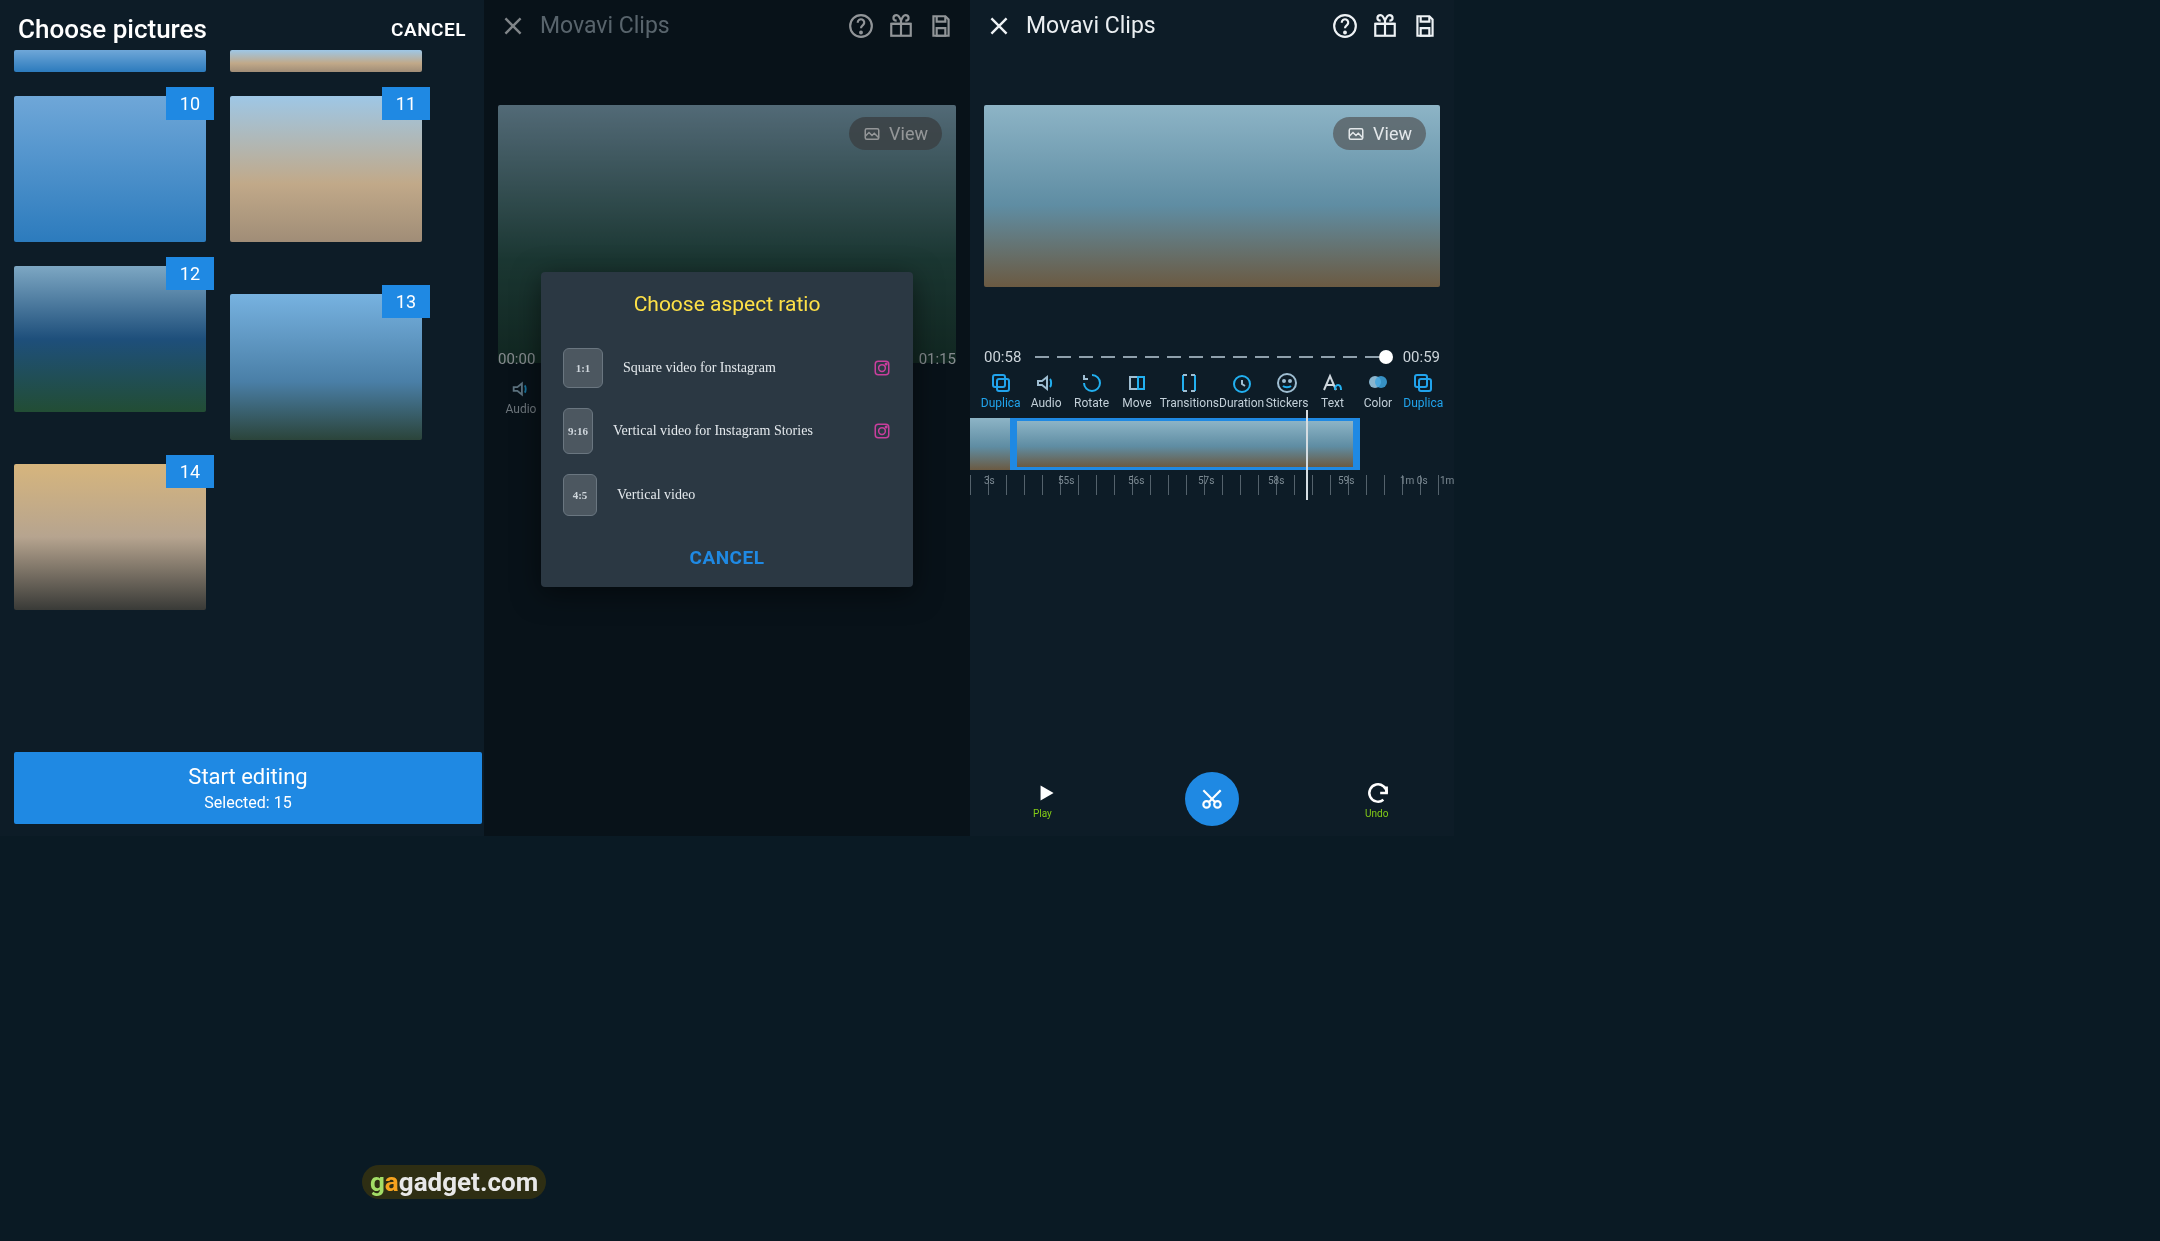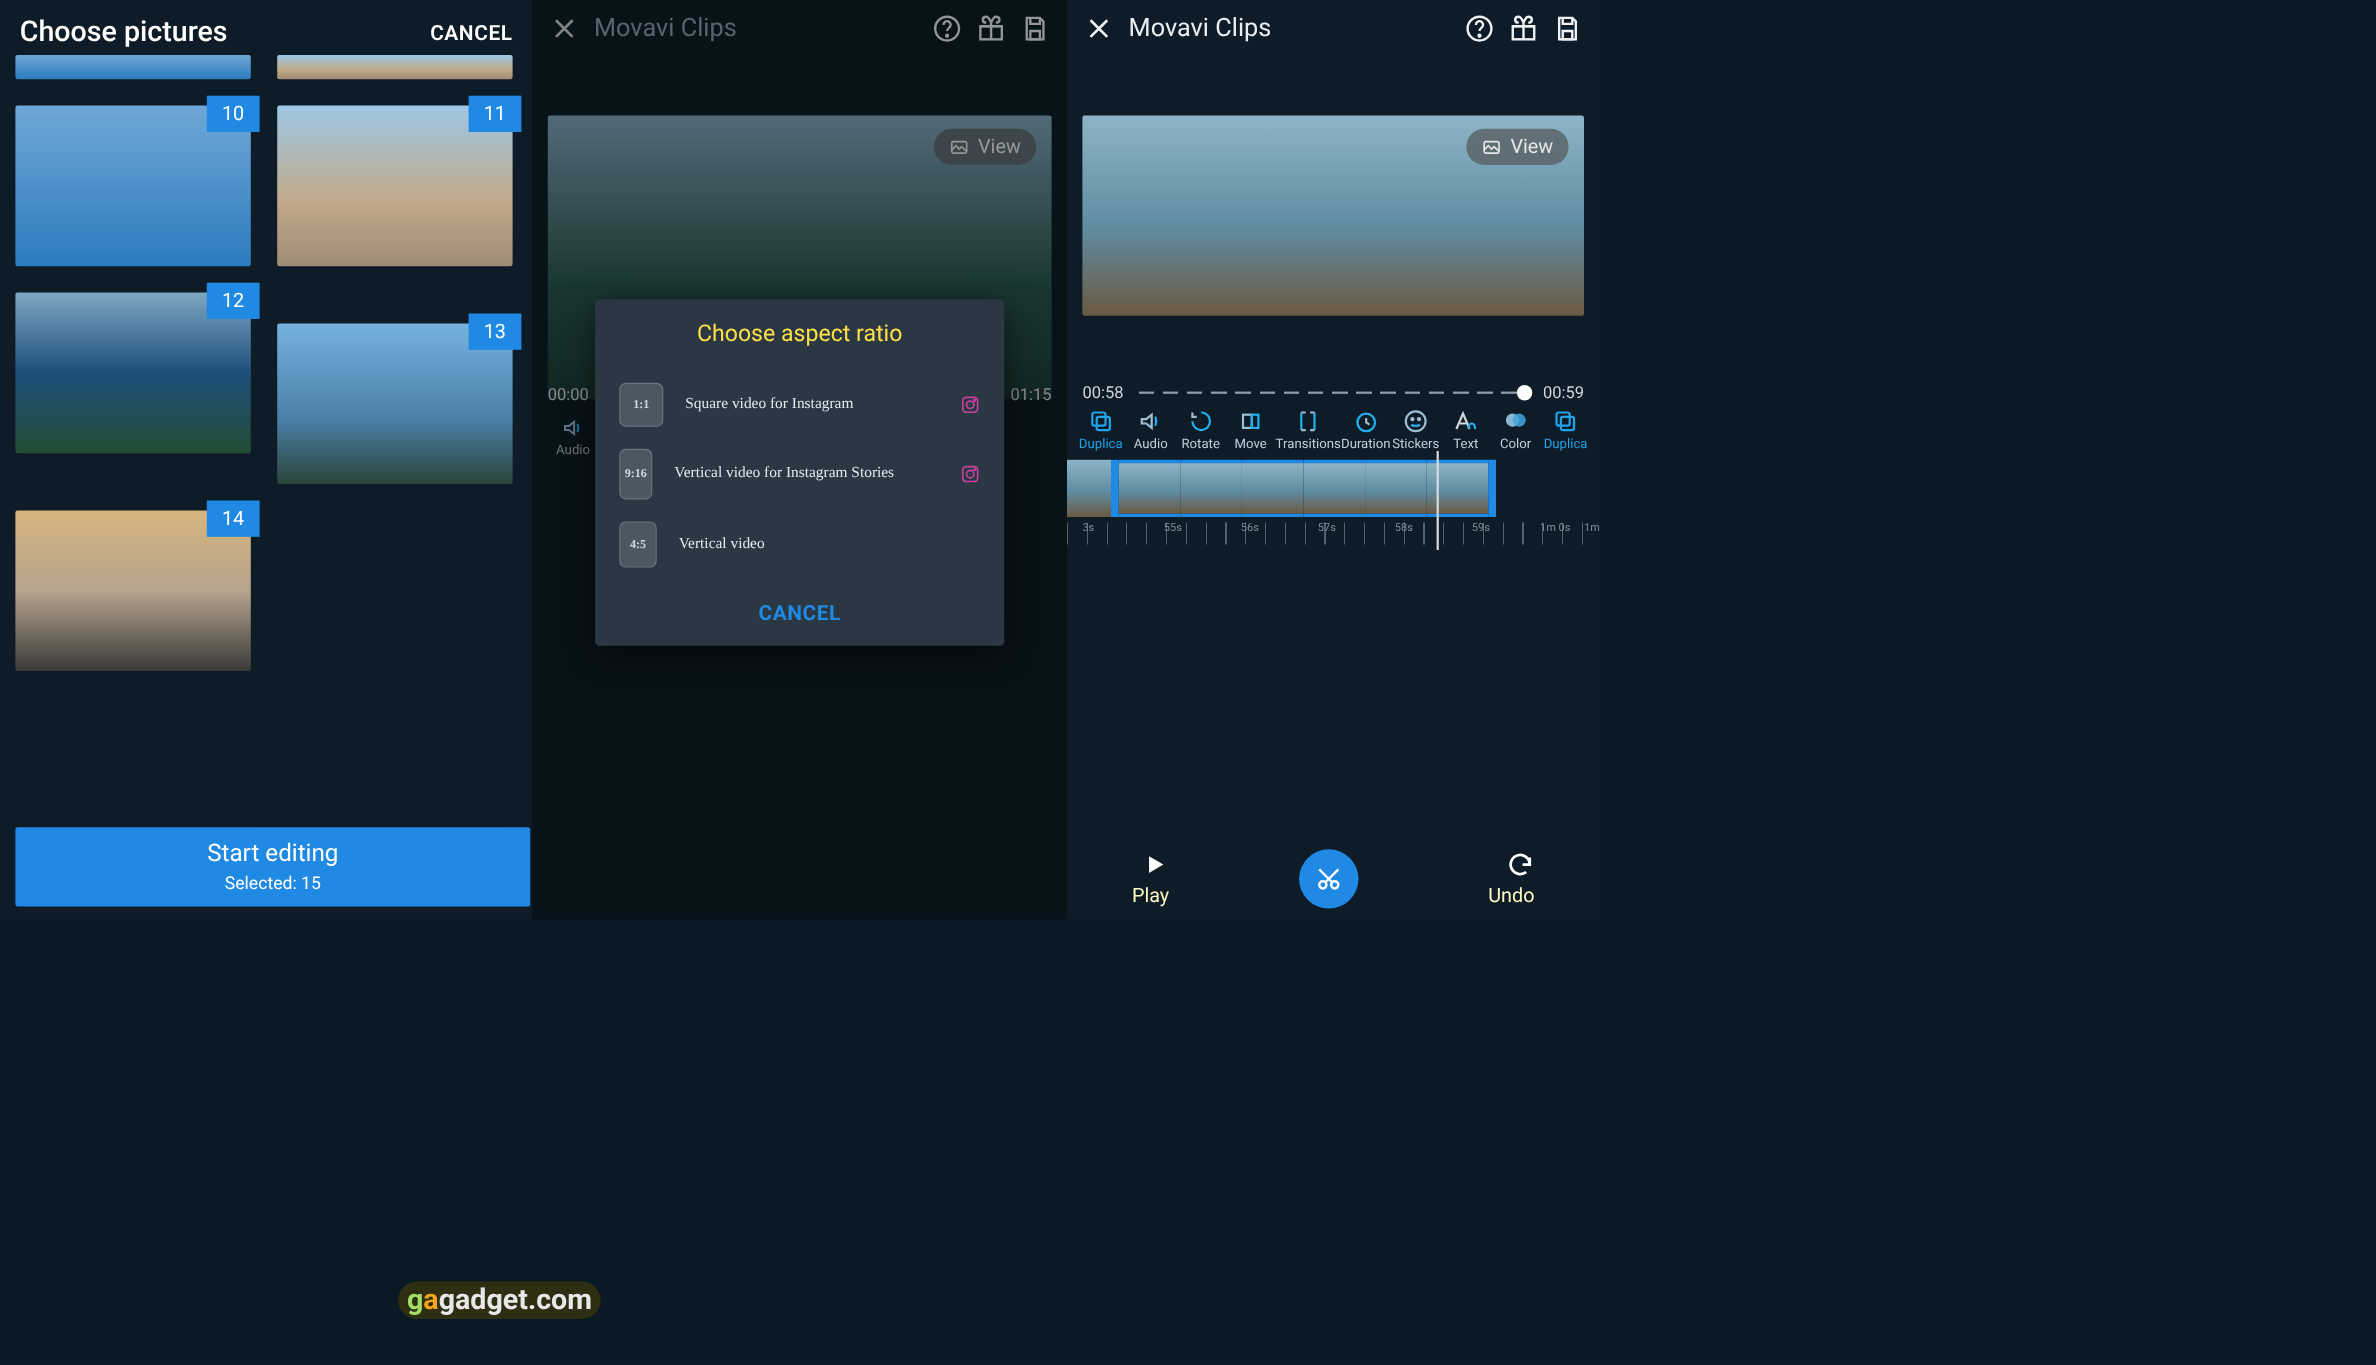--- a/index.html
+++ b/index.html
@@ -14,21 +14,21 @@
   .panel { position: relative; height: 100%; overflow: hidden; }
   .panel1 { width: 484px; background:#0d1c27; }
   .panel2 { width: 486px; background:#0d1c27; }
   .panel3 { width: 484px; background:#0d1c27; }
 
   
   .p1-header { display:flex; align-items:center; justify-content:space-between; padding:14px 18px 14px 18px; }
   .p1-title { color:#fff; font-size:26px; font-weight:500; }
   .p1-cancel { color:#fff; font-size:19px; font-weight:600; letter-spacing:0.5px; cursor:pointer; }
   .grid { display:flex; flex-wrap:wrap; gap:24px; padding:0 14px; }
-  .thumb { position:relative; width:214px; height:146px; background:#2a4a5a; border-radius:2px; }
+  .thumb { position:relative; width:192px; height:146px; background:#2a4a5a; border-radius:2px; }
   .thumb.topcut { height:22px; margin-top:-8px; }
   .thumb .badge { position:absolute; top:-9px; right:-8px; background:#1f89e3; color:#fff; font-size:18px; padding:6px 14px; }
   .start-bar { position:absolute; left:14px; right:2px; bottom:12px; background:#1f89e3; color:#fff; text-align:center; padding:12px 0; border-radius:2px; }
   .start-bar .main { font-size:22px; }
   .start-bar .sub { font-size:16px; margin-top:4px; }
   .watermark {
     position:absolute; bottom:42px; left:362px; z-index:6;
     font-size:26px; font-weight:700;
     padding:2px 8px; border-radius:20px;
     background:rgba(90,70,0,0.45);
@@ -109,21 +109,21 @@
   .tl-selected { border-top:3px solid #1f89e3; border-bottom:3px solid #1f89e3; box-sizing:border-box; }
   .tl-handle-l, .tl-handle-r { width:7px; background:#1f89e3; height:52px; }
   .playhead { position:absolute; top:410px; left:336px; width:2px; height:90px; background:#d5dde2; }
 
   .ruler { position:absolute; top:475px; left:0; right:0; height:20px;
     background-image:repeating-linear-gradient(90deg,#54626c 0 1px,transparent 1px 18px);
     display:flex; font-size:10px; color:#7e8c95; }
   .ruler span { position:absolute; }
 
   .p3-actions { position:absolute; bottom:10px; left:0; right:0; display:flex; justify-content:space-around; align-items:center; }
-  .act { text-align:right; color:#fef9c3; font-size:18px; }
+  .act { text-align:left; color:#84cc16; font-size:10px; }
   .act svg { width:26px; height:26px; }
   .cut-btn { width:54px; height:54px; background:#1f89e3; border-radius:50%; display:flex; align-items:center; justify-content:center; }
   .cut-btn svg { width:26px; height:26px; color:#fff; }
 </style>
 </head>
 <body>
 
 <div class="panel panel1">
   <div class="p1-header">
     <div class="p1-title">Choose pictures</div>

